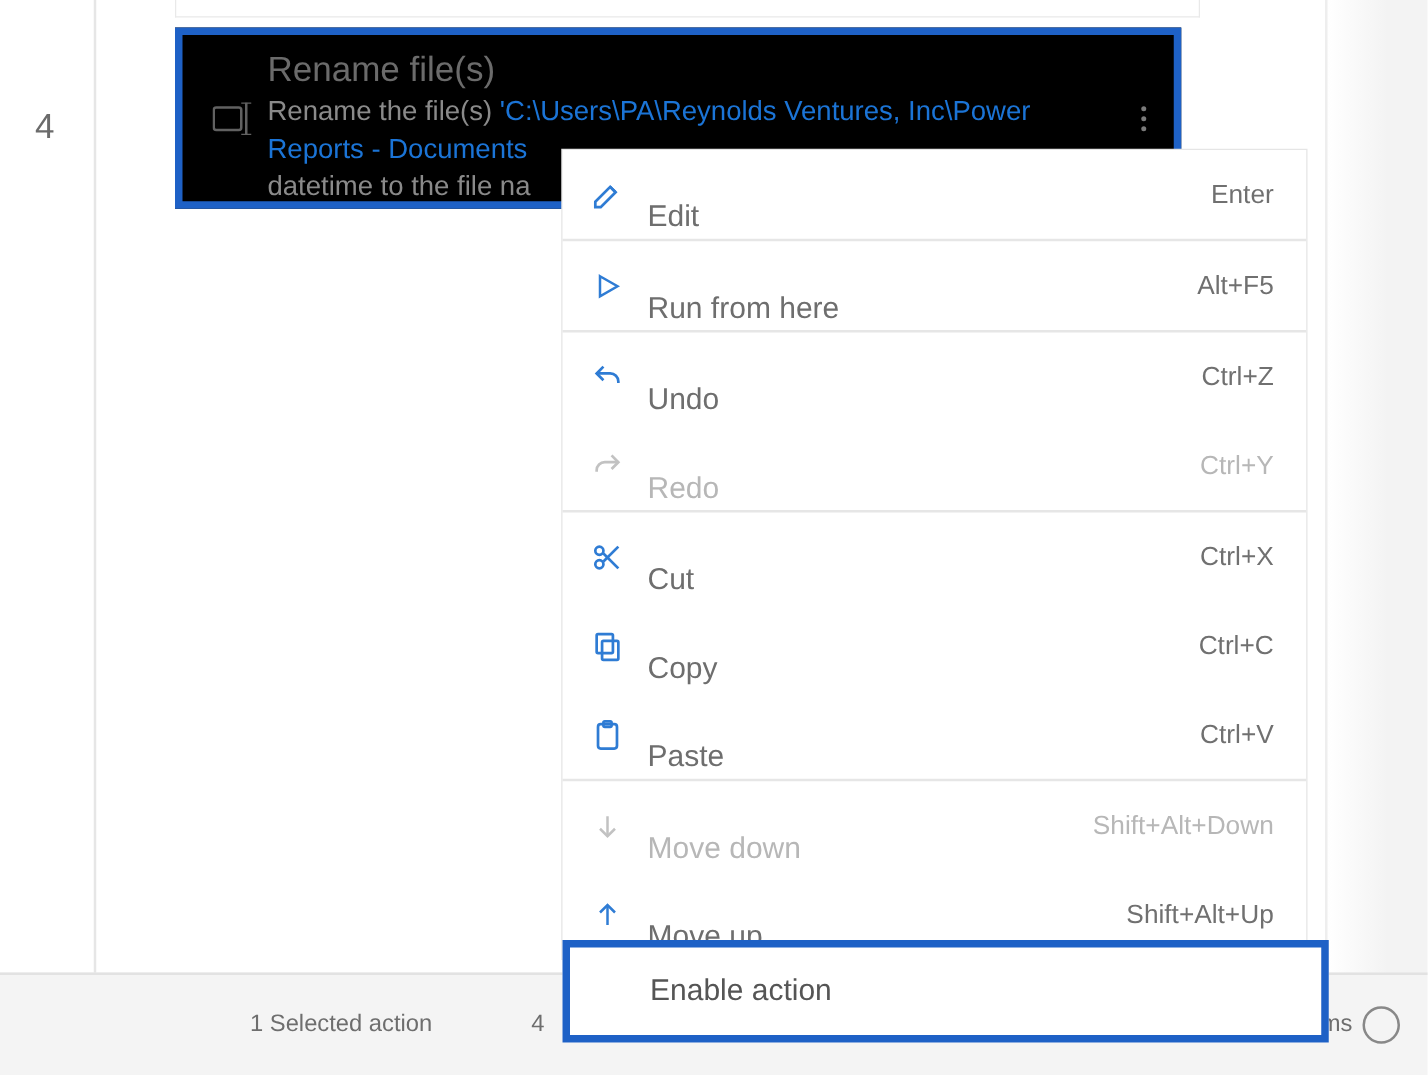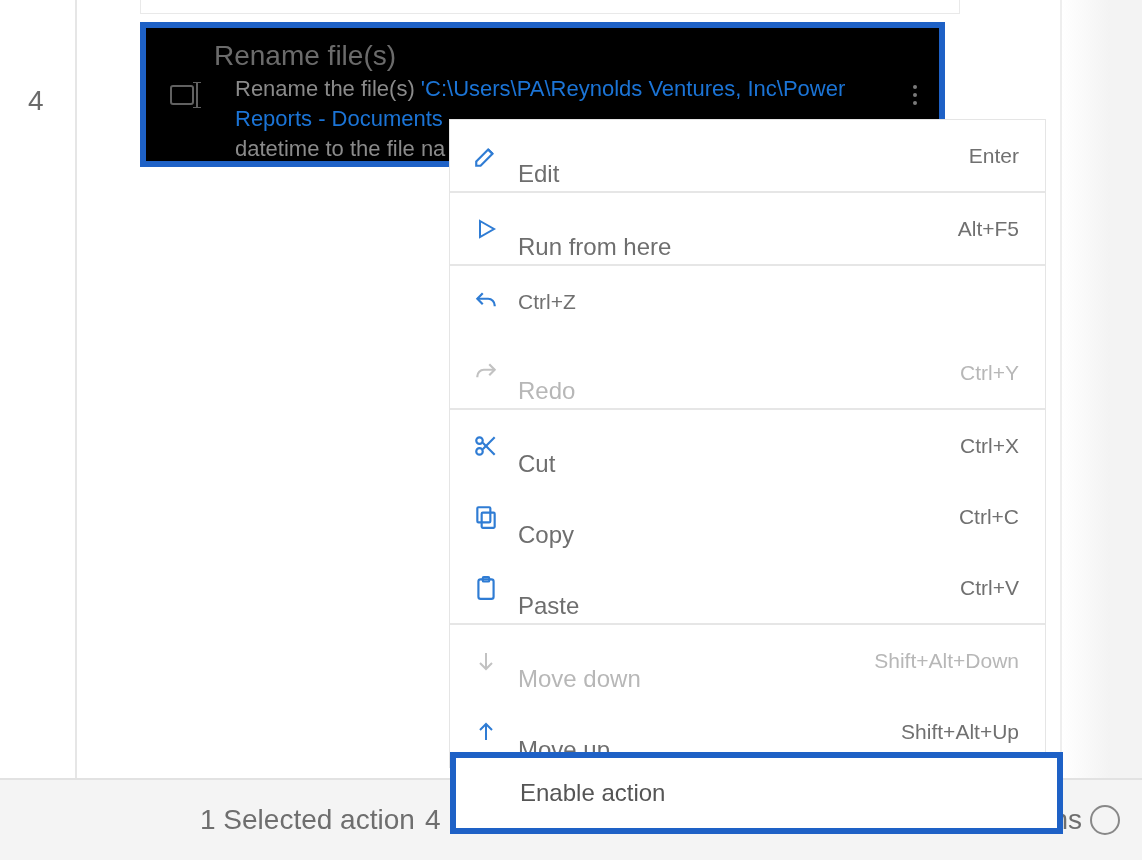--- a/index.html
+++ b/index.html
@@ -57,21 +57,20 @@
     color: #6b6b6b;
     margin-bottom: 2px;
     font-weight: 400;
   }
   .action-desc {
     font-size: 22px;
     line-height: 30px;
     color: #8a8a8a;
     max-width: 640px;
     overflow: hidden;
-    margin-left: 21px;
   }
   .action-desc .link {
     color: #1b74d6;
   }
   .action-more {
     position: absolute;
     right: 12px;
     top: 50%;
     transform: translateY(-50%);
     width: 24px;
@@ -145,21 +144,21 @@
 
   
   .status-bar {
     position: absolute;
     left: 0;
     right: 0;
     bottom: 0;
     height: 80px;
     background: #f4f4f4;
     border-top: 2px solid #e2e2e2;
-    font-size: 28px;
+    font-size: 19px;
     color: #6e6e6e;
     display:flex;
     align-items:center;
     z-index: 5;
   }
   .status-bar .sel {
     position:absolute;
     left: 200px;
   }
   .status-bar .count {
@@ -262,20 +261,21 @@
 
   <div class="menu-sep"></div>
 
   <div class="menu-item">
     <span class="mi-icon">
       <svg viewBox="0 0 24 24" width="26" height="26">
           <path d="M9 14l-5-5 5-5" fill="none" stroke="currentColor" stroke-width="2"></path>
           <path d="M4 9h10a6 6 0 016 6v1" fill="none" stroke="currentColor" stroke-width="2"></path>
         </svg>
     </span>
+    <span class="mi-label">Undo</span>
     <span class="mi-shortcut">Ctrl+Z</span>
   </div>
 
   <div class="menu-item disabled">
     <span class="mi-icon">
       <svg viewBox="0 0 24 24" width="26" height="26">
           <path d="M15 14l5-5-5-5" fill="none" stroke="currentColor" stroke-width="2"></path>
           <path d="M20 9H10a6 6 0 00-6 6v1" fill="none" stroke="currentColor" stroke-width="2"></path>
         </svg>
     </span>

